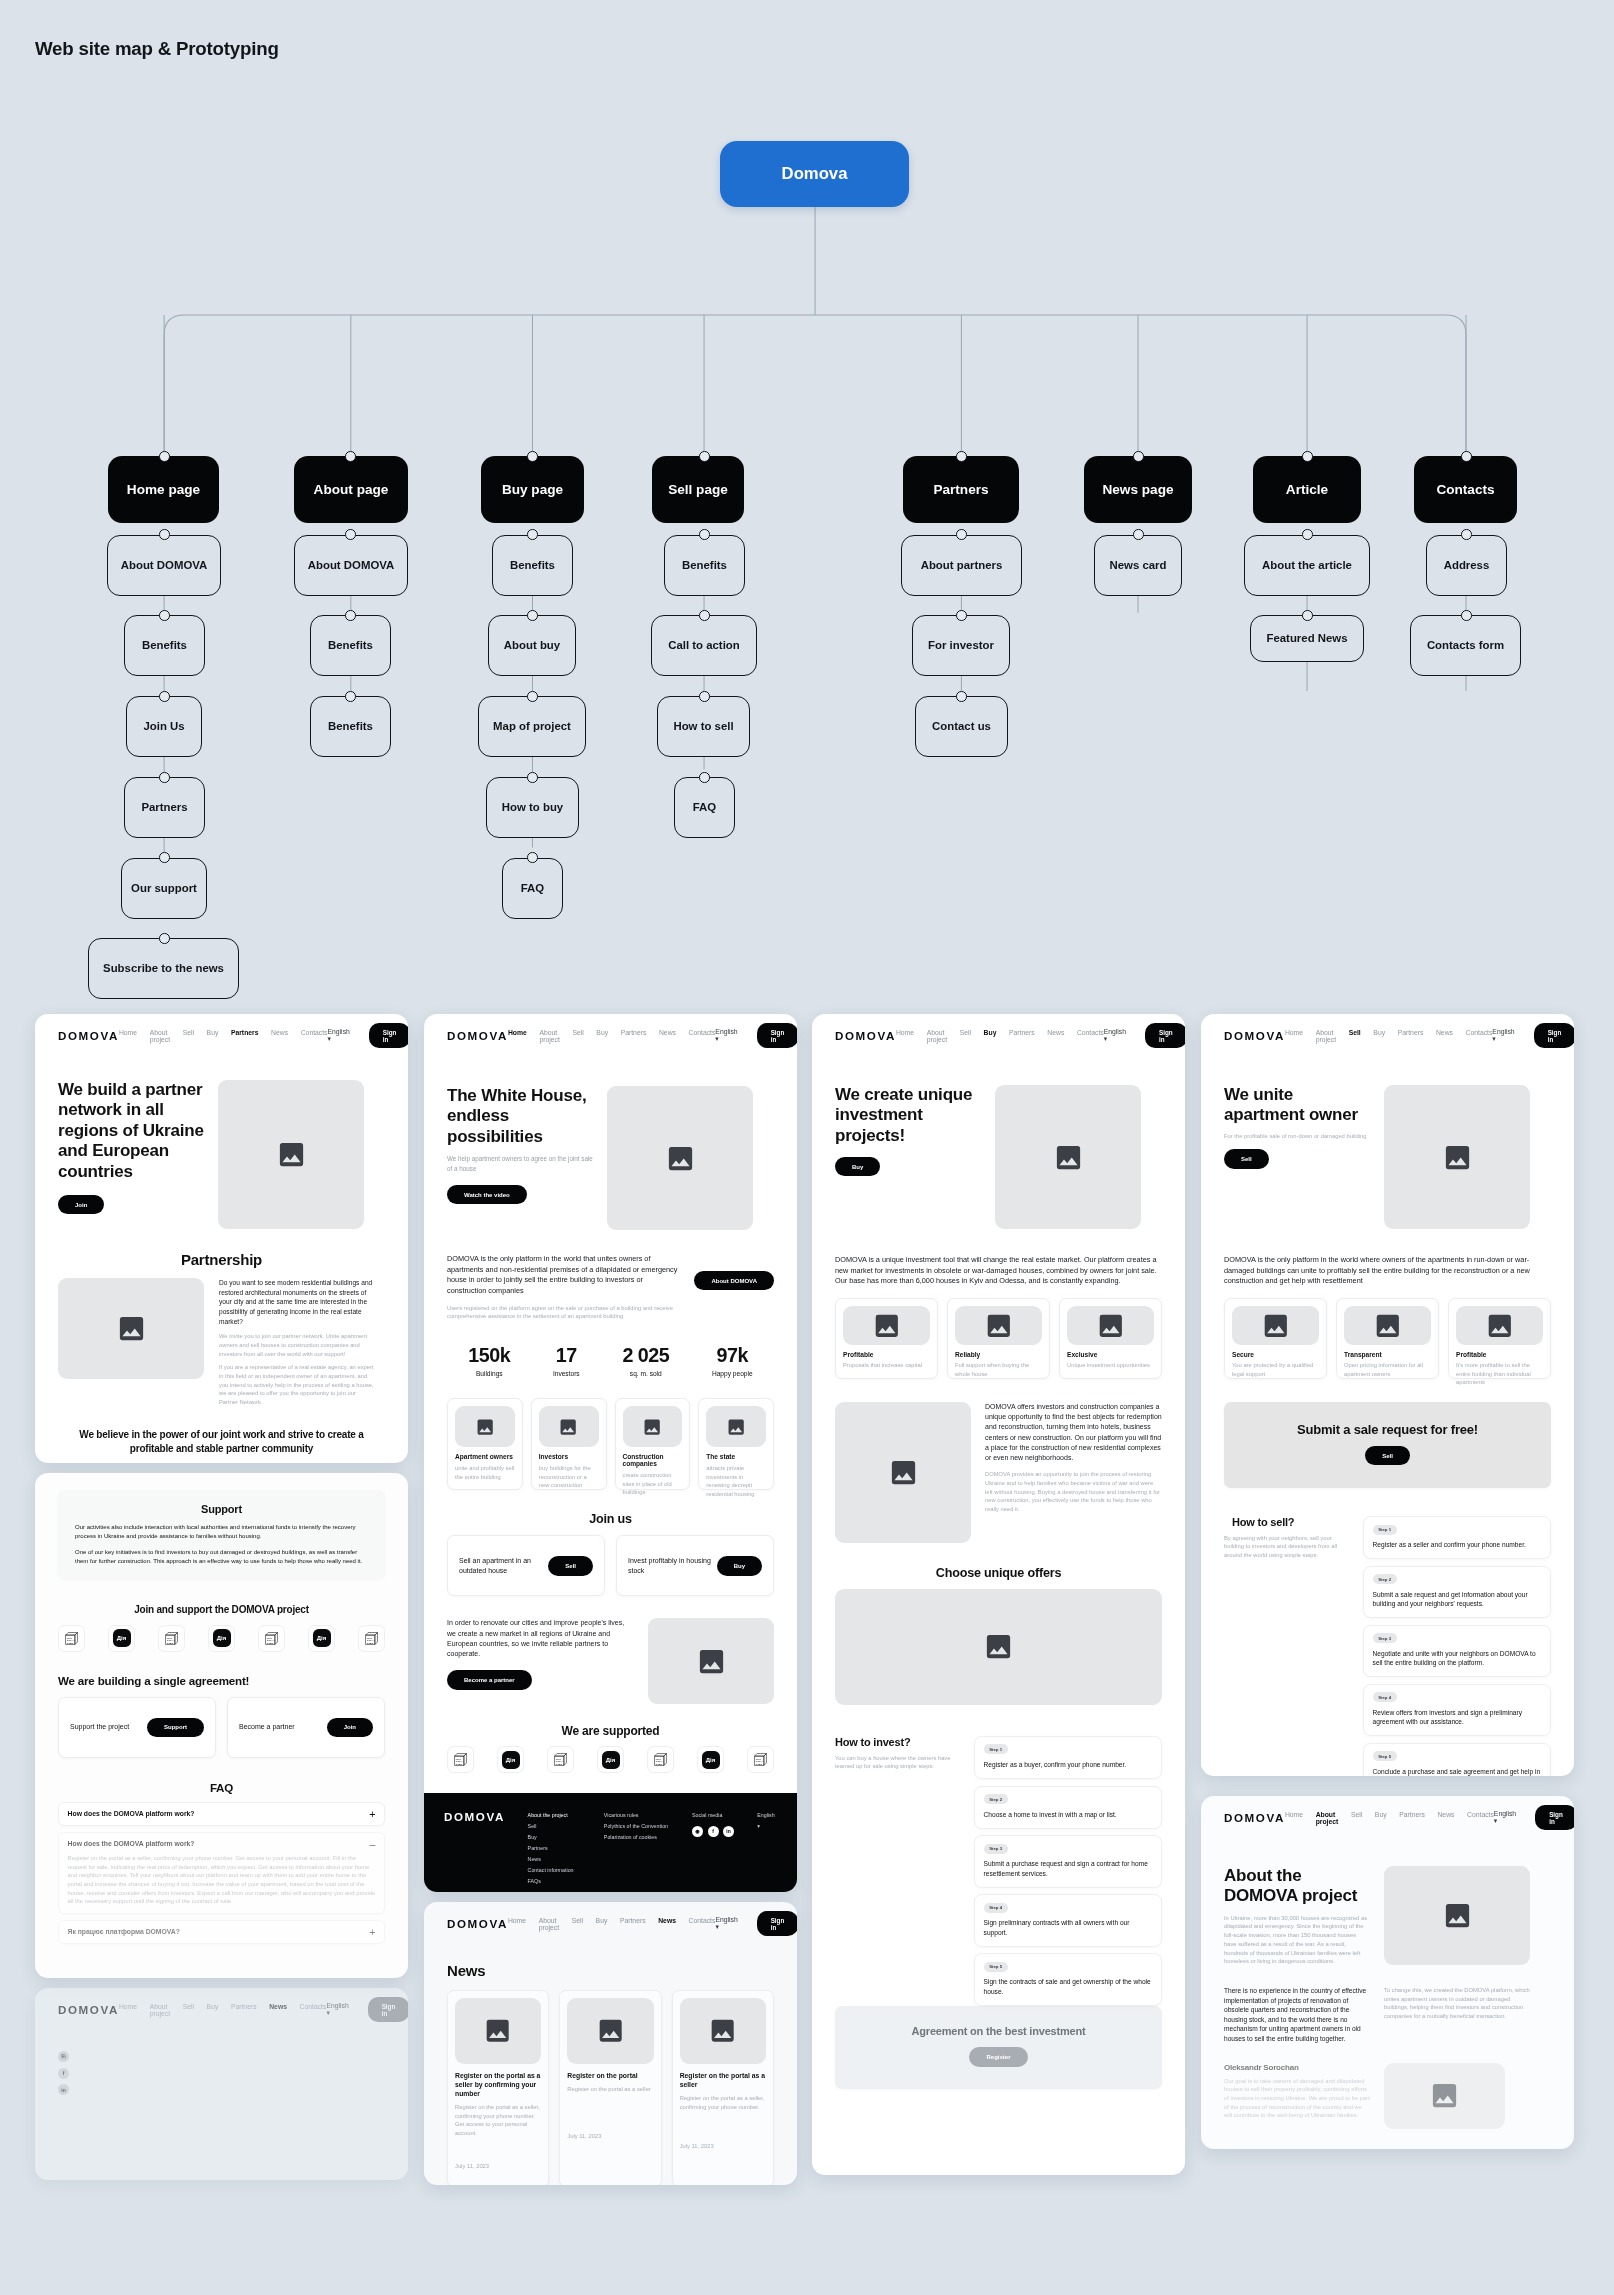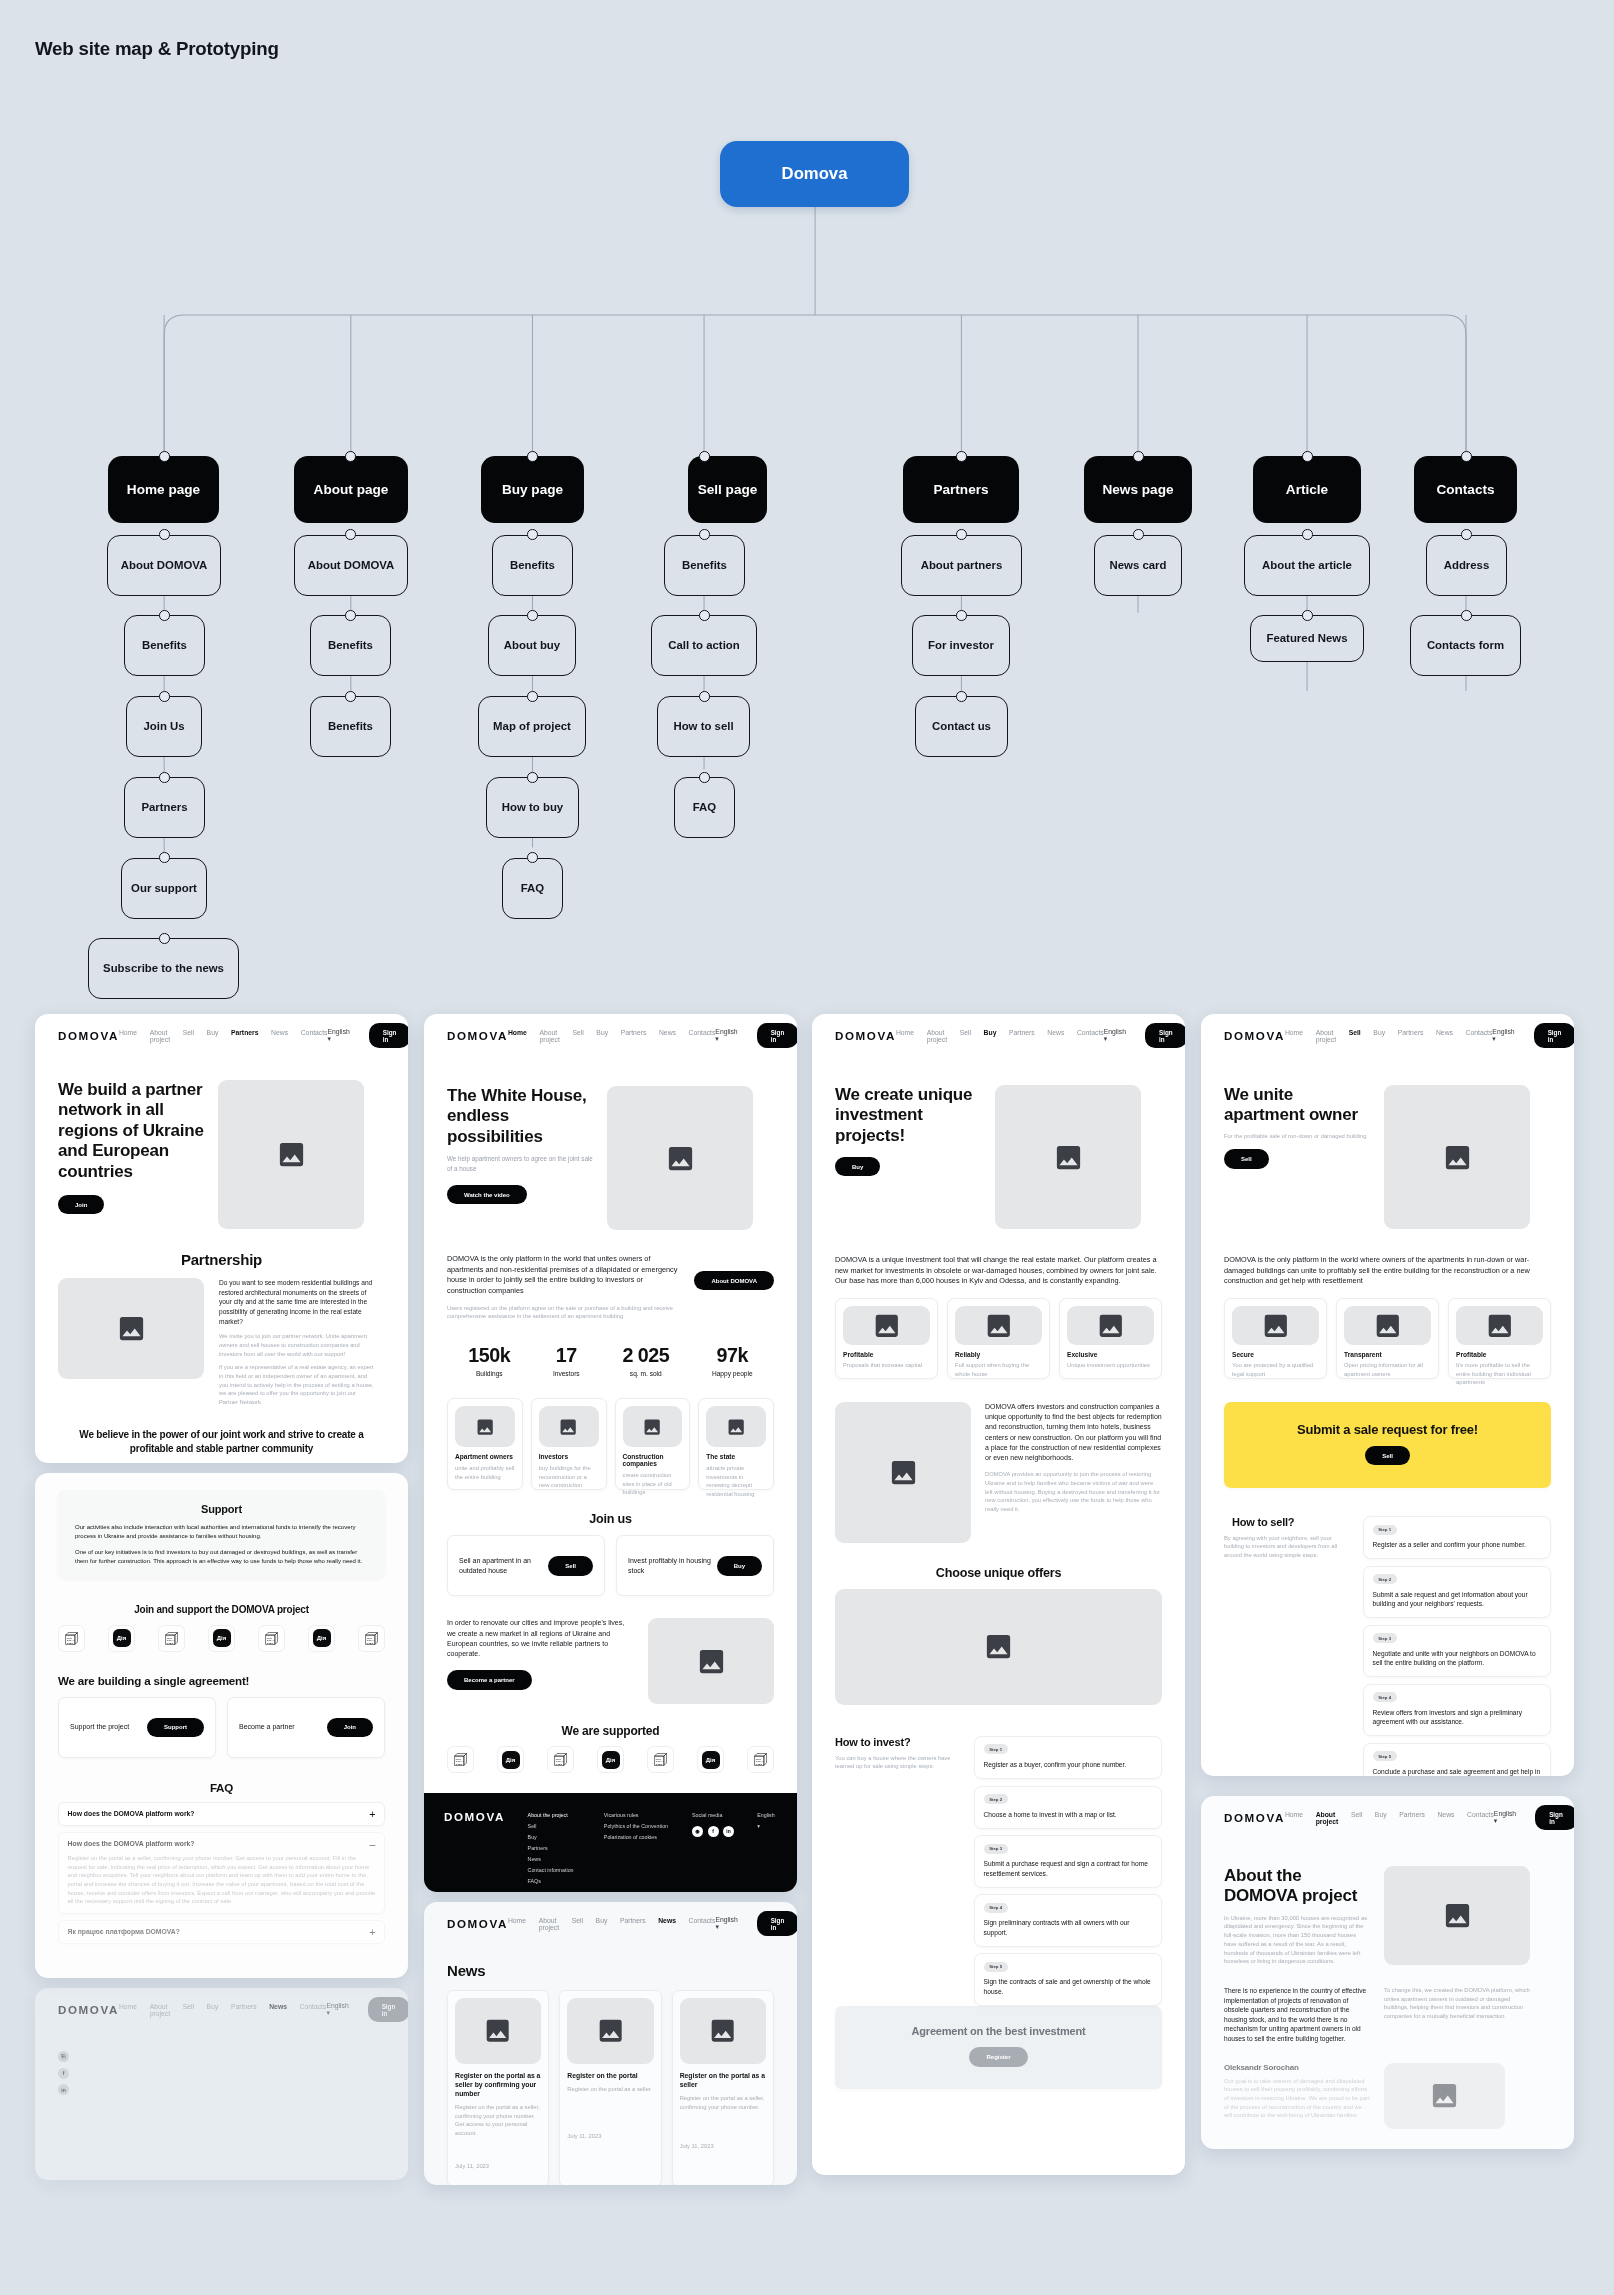--- a/index.html
+++ b/index.html
@@ -190,21 +190,21 @@
       <div class="node " style="left: 492px; top: 394px; width: 81px; height: 61px;">Benefits</div>
       <div class="dot" style="left: 527px; top: 388px;"></div>
       <div class="node " style="left: 488px; top: 474px; width: 88px; height: 61px;">About buy</div>
       <div class="dot" style="left: 527px; top: 469px;"></div>
       <div class="node " style="left: 478px; top: 555px; width: 108px; height: 61px;">Map of project</div>
       <div class="dot" style="left: 527px; top: 550px;"></div>
       <div class="node " style="left: 486px; top: 636px; width: 93px; height: 61px;">How to buy</div>
       <div class="dot" style="left: 527px; top: 631px;"></div>
       <div class="node " style="left: 502px; top: 717px; width: 61px; height: 61px;">FAQ</div>
       <div class="dot" style="left: 527px; top: 711px;"></div>
-      <div class="node lvl1" style="left: 688px; top: 315px; width: 79px; height: 67px;">Sell page</div>
+      <div class="node lvl1" style="left: 652px; top: 315px; width: 92px; height: 67px;">Sell page</div>
       <div class="dot" style="left: 699px; top: 310px;"></div>
       <div class="node " style="left: 664px; top: 394px; width: 81px; height: 61px;">Benefits</div>
       <div class="dot" style="left: 699px; top: 388px;"></div>
       <div class="node " style="left: 651px; top: 474px; width: 106px; height: 61px;">Call to action</div>
       <div class="dot" style="left: 699px; top: 469px;"></div>
       <div class="node " style="left: 657px; top: 555px; width: 93px; height: 61px;">How to sell</div>
       <div class="dot" style="left: 699px; top: 550px;"></div>
       <div class="node " style="left: 674px; top: 636px; width: 61px; height: 61px;">FAQ</div>
       <div class="dot" style="left: 699px; top: 631px;"></div>
       <div class="node lvl1" style="left: 903px; top: 315px; width: 116px; height: 67px;">Partners</div>
@@ -812,21 +812,21 @@
         <div class="ph" style="height:39px;">
             <svg viewBox="0 0 24 24">
               <path d="M21 19V5a2 2 0 0 0-2-2H5a2 2 0 0 0-2 2v14a2 2 0 0 0 2 2h14a2 2 0 0 0 2-2zM8.5 13.5l2.5 3 3.5-4.5 4.5 6H5l3.5-4.5zM8 9a1.5 1.5 0 1 0 0-3 1.5 1.5 0 0 0 0 3z"></path>
             </svg>
           </div>
         <h3 class="sub" style="margin-top:6px; font-size:6.6px;">Profitable</h3>
         <p class="muted2" style="margin-top:3px;">It's more profitable to sell the entire building than individual apartments</p>
       </div>
     </div>
     <div class="inner" style="margin-top:23px;">
-      <div class="card" style="background:#fde047; border:none; text-align:center; padding:20px 10px 23px;">
+      <div class="card" style="background:#e5e5e5; border:none; text-align:center; padding:20px 10px 23px;">
         <h2 class="sec" style="font-size:13px;">Submit a sale request for free!</h2>
         <div class="btn" style="margin-top:9px;">Sell</div>
       </div>
     </div>
     <div class="inner" style="display:flex; gap:13px; margin-top:28px;">
       <div style="width:126px;">
         <h2 class="sec" style="font-size:11px;padding-left:8px;">How to sell?</h2>
         <p class="muted2" style="margin-top:5.6px;">By agreeing with your neighbors, sell your building to investors and developers from all around the world using simple steps:</p>
       </div>
       <div style="flex:1; display:flex; flex-direction:column; gap:6.6px;">

